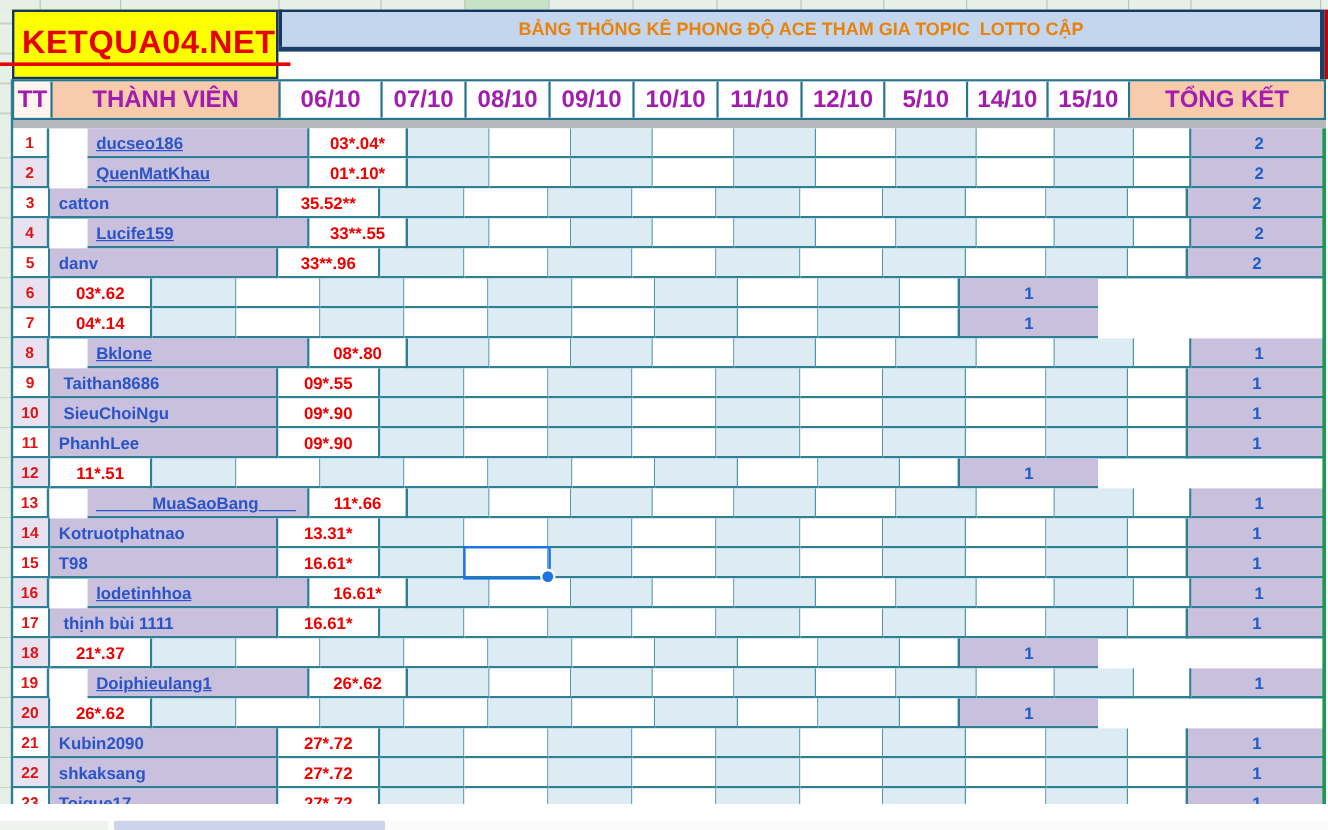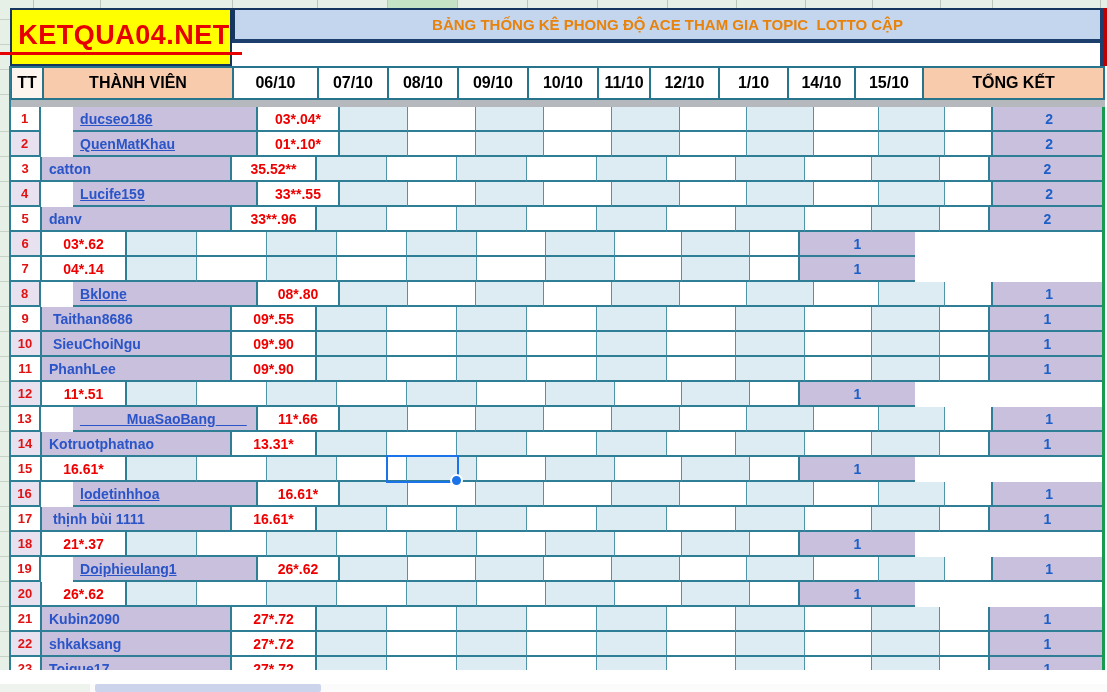--- a/index.html
+++ b/index.html
@@ -28,21 +28,21 @@
   .month-band{position:absolute;left:232px;top:43px;width:868px;height:23px;background:#dddae8;
     display:flex;align-items:center;justify-content:center;}
   .month-band span{color:#ee1111;font-weight:bold;font-size:22px;}
   .band-right-navy{position:absolute;left:1100px;top:8px;width:4px;height:58px;background:#1d3f6e;}
   .band-right-red{position:absolute;left:1104px;top:8px;width:3px;height:58px;background:#c00000;}
 
   
   .hrow{position:absolute;left:10px;top:66px;width:1095px;height:34px;display:flex;
     box-sizing:border-box;border:2px solid #26758c;background:#fff;}
   .hc{box-sizing:border-box;border-right:2px solid #26758c;display:flex;align-items:center;
-    justify-content:center;font-weight:bold;font-size:16px;color:#000000;background:#ffffff;}
+    justify-content:center;font-weight:bold;font-size:20px;color:#a21caf;background:#ffffff;}
   .hc.peach{background:#f8cbad;}
   .hc.tth{width:32px;background:#fdf5ee;}
   .hc.member{width:190px;}
   .hc-total{flex:1;border-right:none;}
   .grey-strip{position:absolute;left:10px;top:100px;width:1095px;height:7px;background:#b5b9bd;}
 
   
   .grid{position:absolute;left:10px;top:107px;width:1095px;}
   .trow{display:flex;height:25px;}
   .c{box-sizing:border-box;border-right:1px solid #4f95aa;border-bottom:2px solid #2e7f96;
@@ -110,23 +110,23 @@
 
   <div class="hrow">
     <div class="hc tth">TT</div>
     <div class="hc peach member">THÀNH VIÊN</div>
 
     <div class="hc" style="width: 85px;">06/10</div>
       <div class="hc" style="width: 70px;">07/10</div>
       <div class="hc" style="width: 70px;">08/10</div>
       <div class="hc" style="width: 70px;">09/10</div>
       <div class="hc" style="width: 70px;">10/10</div>
-      <div class="hc" style="width: 52px;">11/10</div>
+      <div class="hc" style="width: 70px;">11/10</div>
       <div class="hc" style="width: 69px;">12/10</div>
-      <div class="hc" style="width: 69px;">1/10</div>
+      <div class="hc" style="width: 69px;">5/10</div>
       <div class="hc" style="width: 67px;">14/10</div>
       <div class="hc" style="width: 68px;">15/10</div>
       <div class="hc peach hc-total">TỔNG KẾT</div>
   </div>
 
   <div class="grey-strip"></div>
 
   <div class="grid" id="rows">
       <div class="trow">
         <div class="c tt">1</div>
@@ -344,20 +344,21 @@
         <div class="c cyan" style="width: 70px;"></div>
         <div class="c" style="width: 69px;"></div>
         <div class="c cyan" style="width: 69px;"></div>
         <div class="c" style="width: 67px;"></div>
         <div class="c cyan" style="width: 68px;"></div>
         <div class="c gap"></div>
         <div class="c total">1</div>
       </div>
       <div class="trow">
         <div class="c tt">15</div>
+        <div class="c name">T98</div>
         <div class="c val">16.61*</div>
         <div class="c cyan" style="width: 70px;"></div>
         <div class="c" style="width: 70px;"></div>
         <div class="c cyan" style="width: 70px;"></div>
         <div class="c" style="width: 70px;"></div>
         <div class="c cyan" style="width: 70px;"></div>
         <div class="c" style="width: 69px;"></div>
         <div class="c cyan" style="width: 69px;"></div>
         <div class="c" style="width: 67px;"></div>
         <div class="c cyan" style="width: 68px;"></div>

